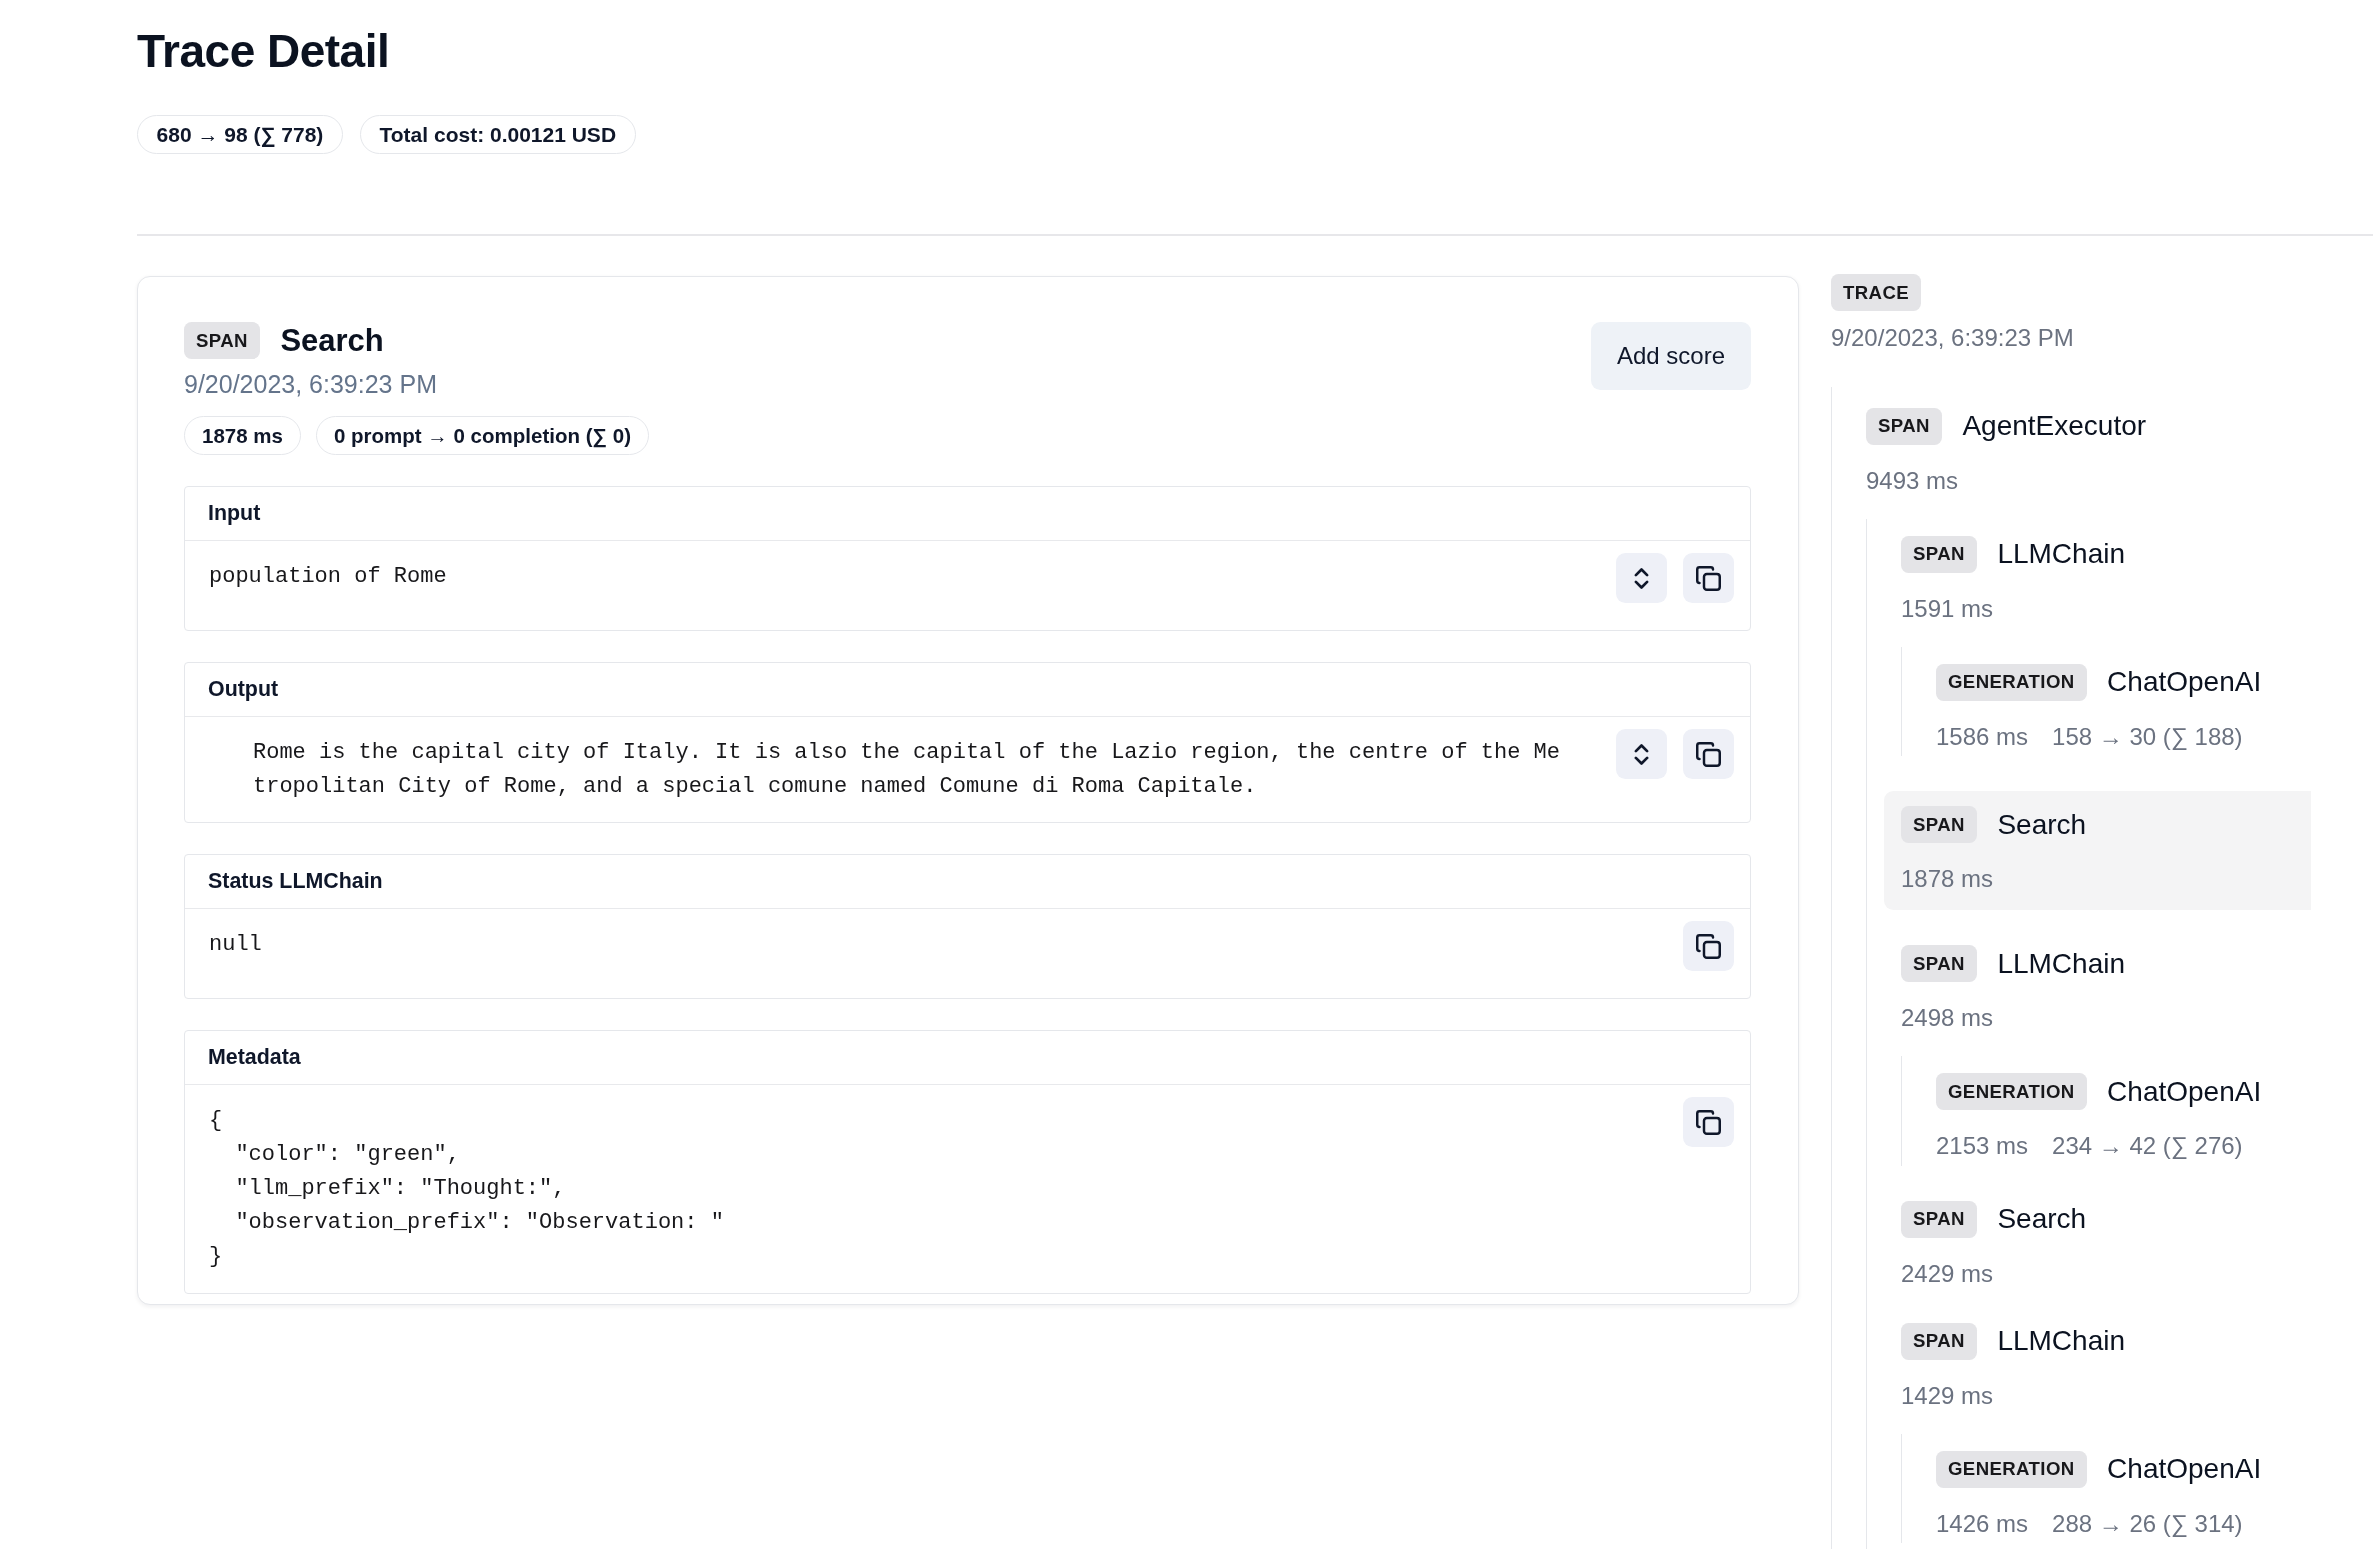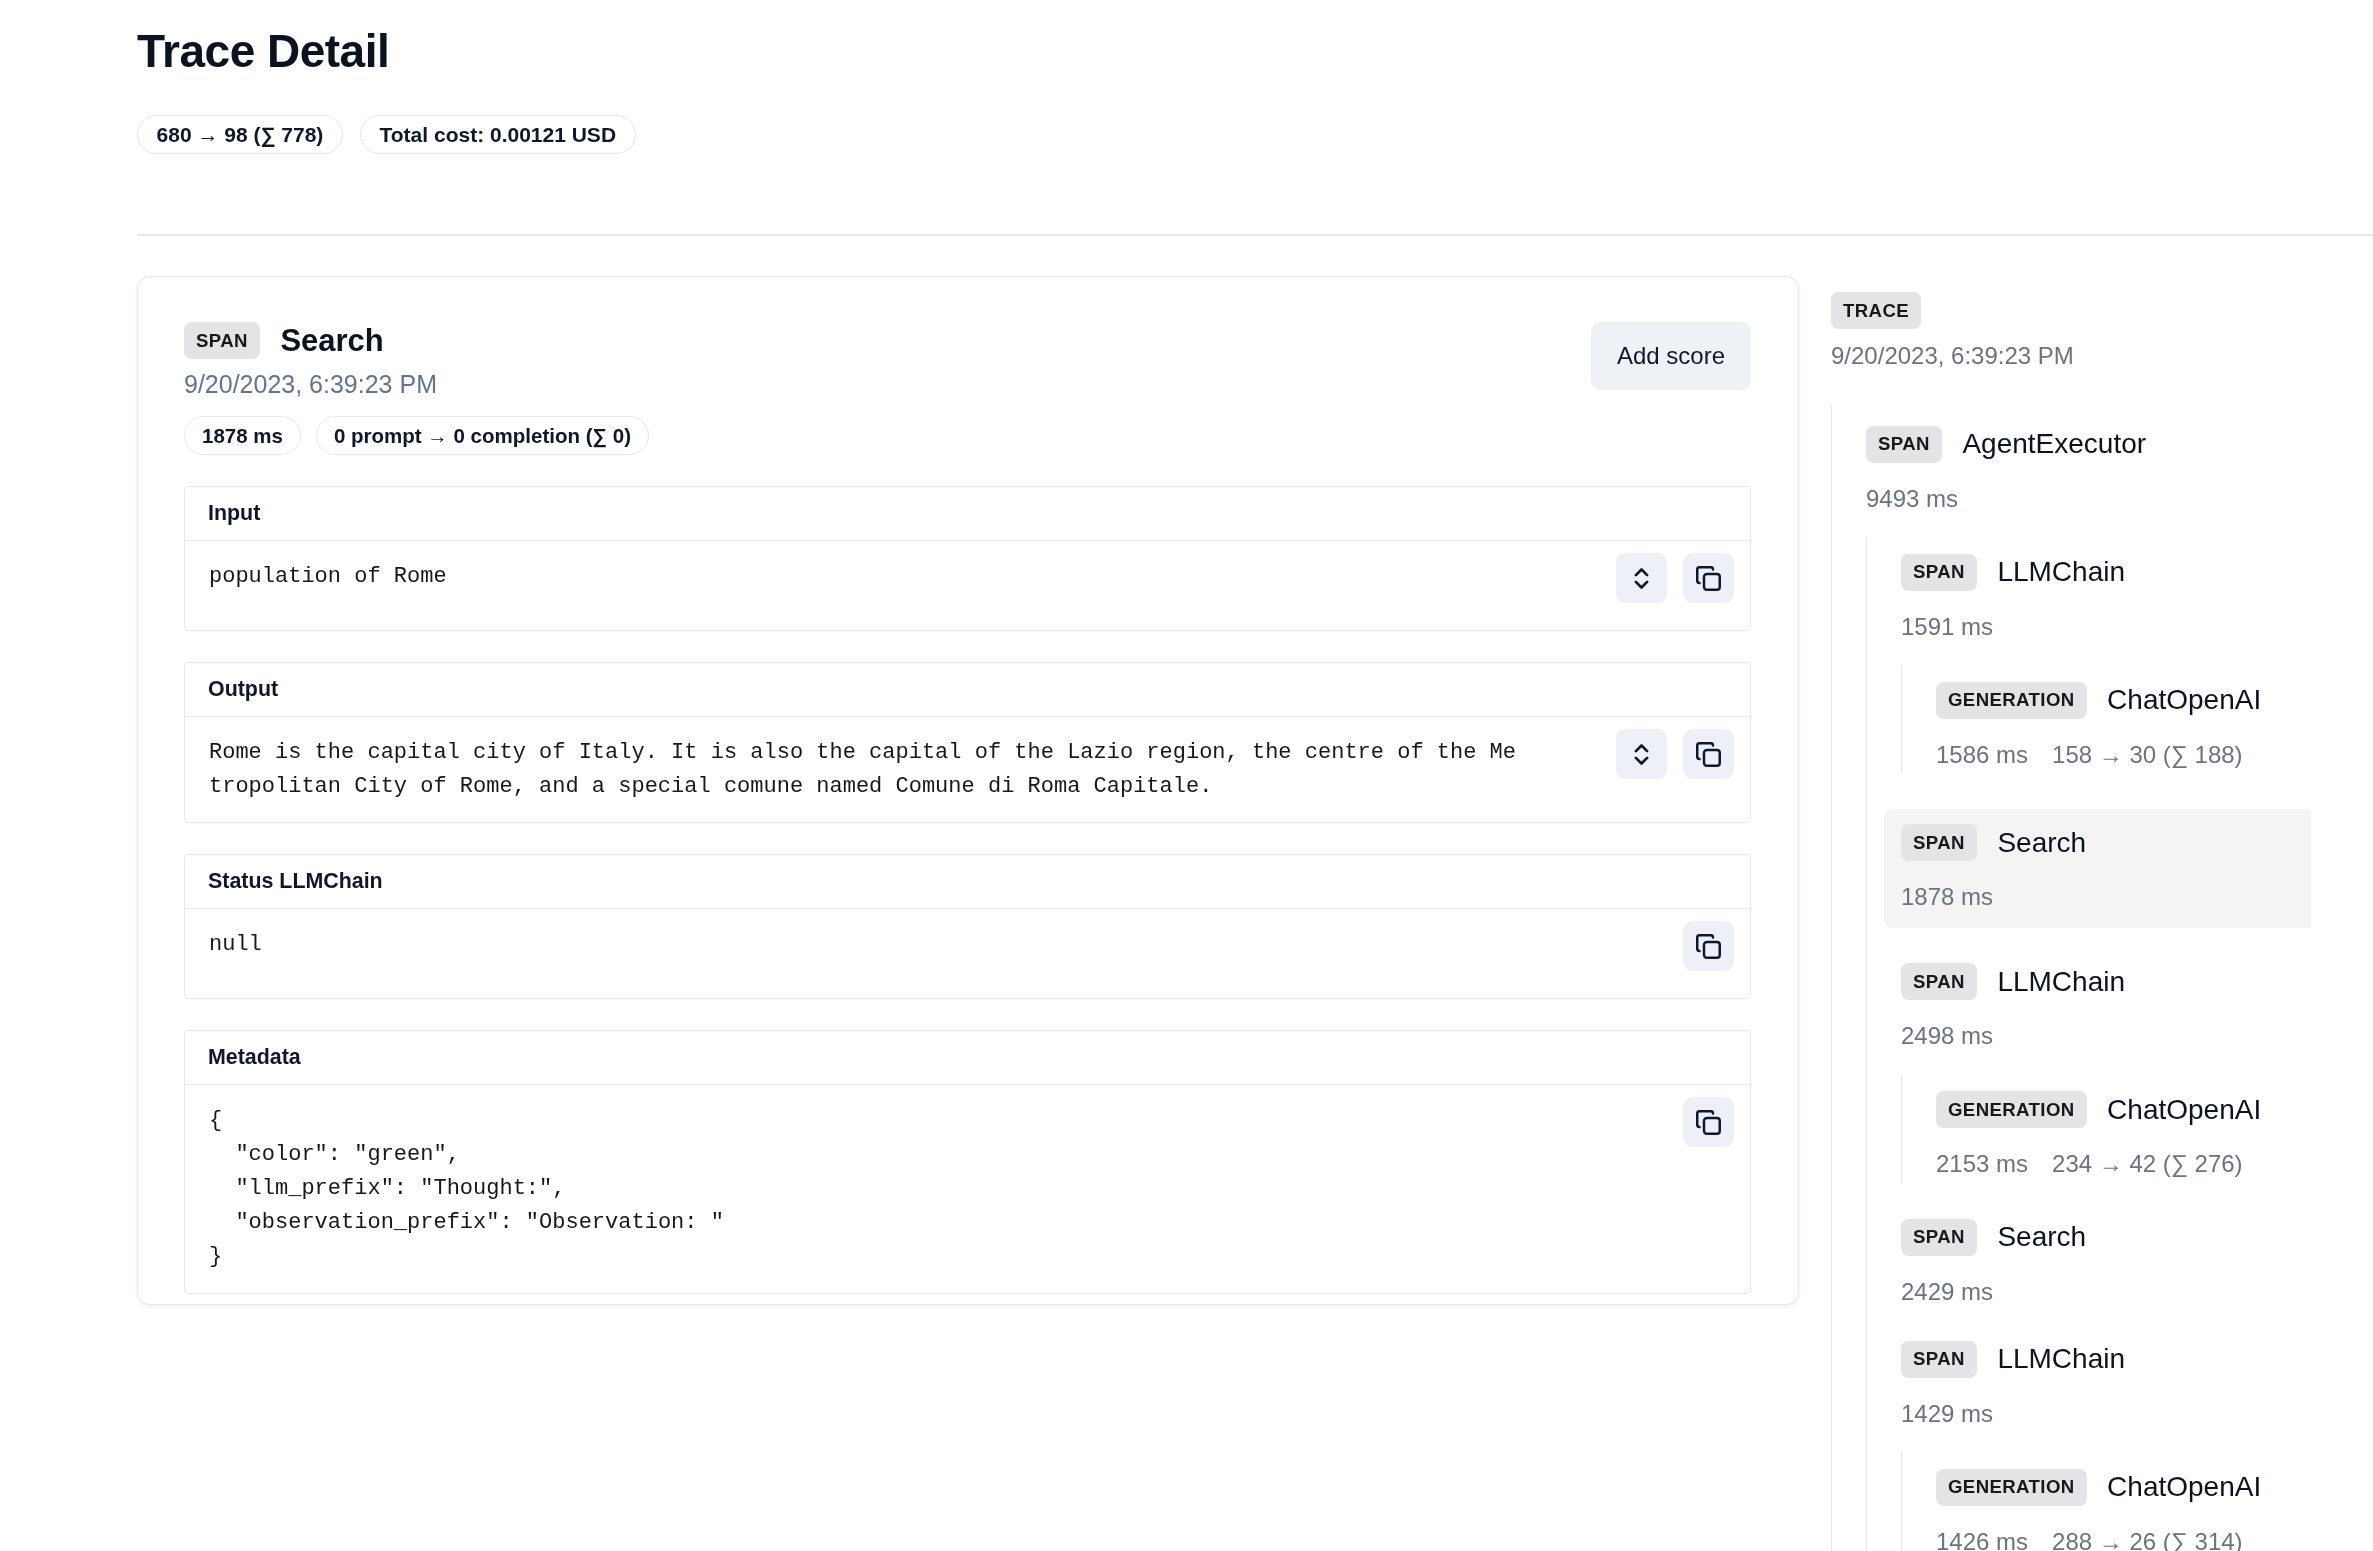--- a/index.html
+++ b/index.html
@@ -78,21 +78,21 @@
   }
   .icon-btn {
     width: 51px; height: 50px; border: none; border-radius: 9.3px;
     background: #eef0f7; color: #0f172a; cursor: pointer;
     display: inline-flex; align-items: center; justify-content: center;
   }
   .icon-btn svg { width: 27px; height: 27px; }
 
   
   .sidebar {
-    position: absolute; left: 1831px; top: 292px; width: 480px; bottom: 0;
+    position: absolute; left: 1831px; top: 274px; width: 480px; bottom: 0;
     overflow: hidden;
   }
   .trace-row { cursor: pointer; }
   .sidebar .timestamp { margin-top: 13px; font-size: 24px; color: #6b7280; }
   ul.tree { list-style: none; border-left: 1.9px solid #e5e7eb; padding-left: 34px; }
   ul.tree-root { margin-top: 35px; padding-top: 20.5px; }
   ul.tree-children { margin-top: 24px; padding-top: 17px; padding-bottom: 5.6px; }
   li.node { margin-bottom: 35px; cursor: pointer; }
   li.node:last-child { margin-bottom: 0; }
   .node-row { display: flex; align-items: center; gap: 20.5px; }
@@ -157,21 +157,21 @@
                 </svg>
             </span>
           </button>
         </div>
       </div>
     </div>
 
     <div class="io-box">
       <div class="io-head">Output</div>
       <div class="io-body">
-        <pre class="mono" style="max-width:1426px;">Rome is the capital city of Italy. It is also the capital of the Lazio region, the centre of the Me
+        <pre class="mono" style="max-width:1426px;margin-left:44px;">Rome is the capital city of Italy. It is also the capital of the Lazio region, the centre of the Me
 tropolitan City of Rome, and a special comune named Comune di Roma Capitale.</pre>
         <div class="io-actions">
           <button class="icon-btn">
             <span style="display:inline-flex;">
               <svg viewBox="0 0 24 24" fill="none" stroke="currentColor" stroke-width="2.4" stroke-linecap="round" stroke-linejoin="round">
                   <path d="m7 15 5 5 5-5"></path>
                   <path d="m7 9 5-5 5 5"></path>
                 </svg>
             </span>
           </button>

